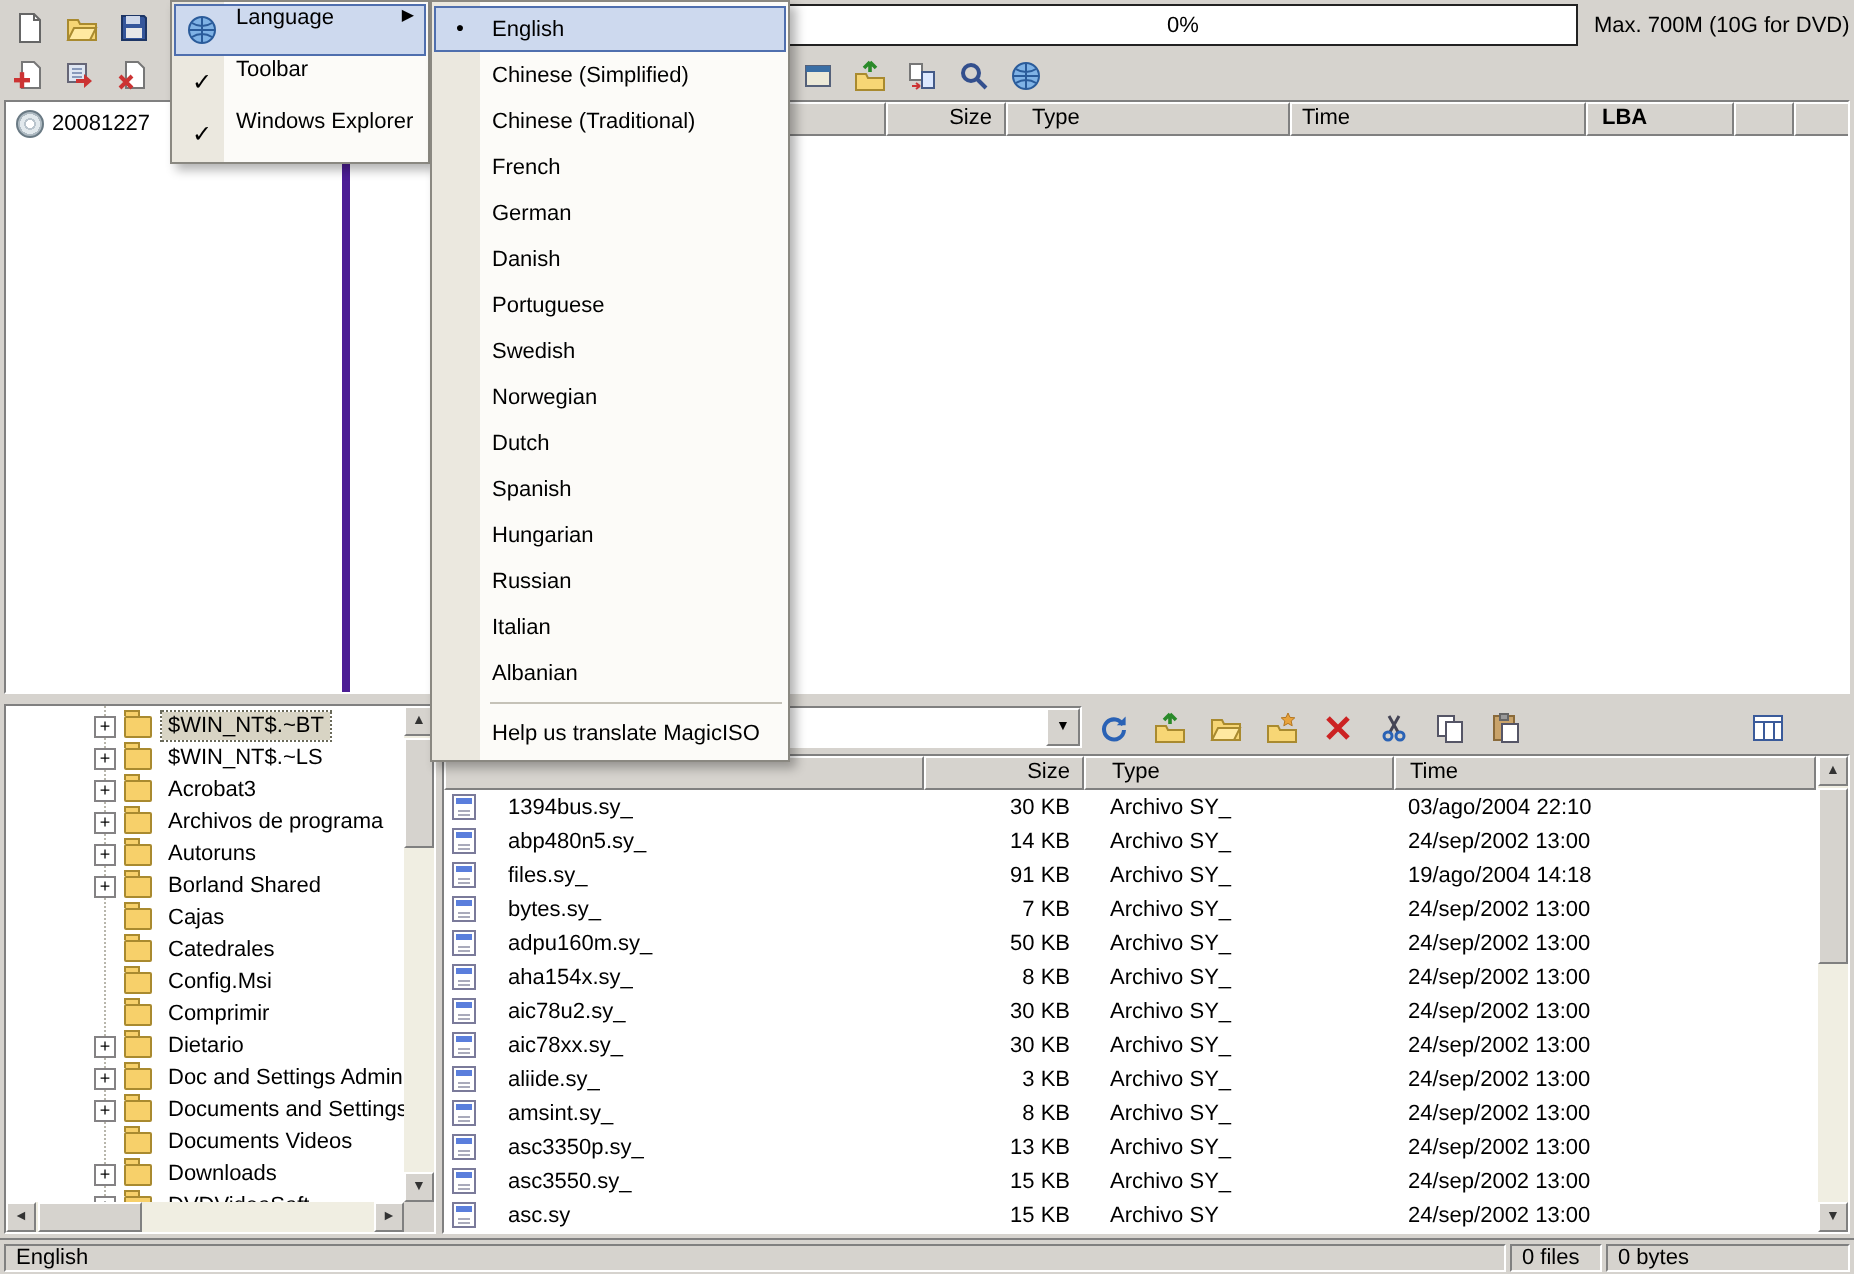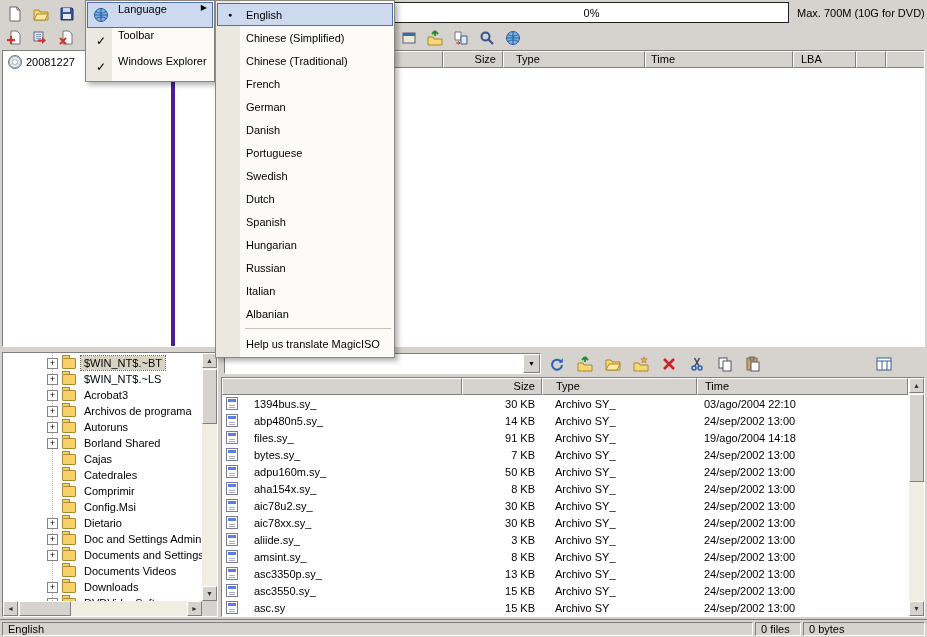--- a/index.html
+++ b/index.html
@@ -21,21 +21,21 @@
   .iso-tree { width:172px; position:relative; border-right:4px solid #4c1d95; }
   .iso-root { margin-top:3px; height:16px; display:flex; align-items:center; padding-left:5px; gap:4px; }
   .iso-list { flex:1; display:flex; flex-direction:column; }
   .hdr-row { height:17px; display:flex; background:#d6d3ce; }
   .hdr-cell { border-right:1px solid #808080; border-bottom:1px solid #808080; border-top:1px solid #fff; border-left:1px solid #fff; padding:1px 6px 0 6px; white-space:nowrap; overflow:hidden; }
   .hdr-cell.r { text-align:right; }
   .iso-list .c-name { width:268px; }
   .iso-list .c-size { width:60px; }
   .iso-list .c-type { width:142px; padding-left:12px; }
   .iso-list .c-time { width:148px; padding-left:5px; }
-  .iso-list .c-lba  { width:63px; padding-left:7px; }
+  .iso-list .c-lba  { width:74px; padding-left:7px;font-weight:bold; }
   .iso-list .c-b1 { width:30px; }
   .iso-list .c-b2 { flex:1; border-right:none; }
   .iso-body { flex:1; background:#fff; }
 
   
   .addr-row { position:absolute; left:221px; top:350px; width:704px; height:27px; background:#d6d3ce; }
   .combo { position:absolute; left:3px; top:3px; width:317px; height:21px; border:1px solid; border-color:#808080 #fff #fff #808080; background:#fff; display:flex; }
   .combo input { flex:1; border:none; outline:none; font:11px "Liberation Sans", sans-serif; padding:0 3px; background:#fff; }
   .combo .drop { width:17px; background:#d6d3ce; border:1px solid; border-color:#fff #808080 #808080 #fff; font-size:7px; display:flex; align-items:center; justify-content:center; }
   .addr-btn { position:absolute; top:3px; width:22px; height:21px; display:flex; align-items:center; justify-content:center; }
@@ -313,26 +313,26 @@
         <span class="lbl">Cajas</span>
       </div>
       <div class="titem">
         <span class="expander"></span>
         <span class="ic-folder"></span>
         <span class="lbl">Catedrales</span>
       </div>
       <div class="titem">
         <span class="expander"></span>
         <span class="ic-folder"></span>
+        <span class="lbl">Config.Msi</span>
+      </div>
+      <div class="titem">
+        <span class="expander"></span>
+        <span class="ic-folder"></span>
         <span class="lbl">Comprimir</span>
-      </div>
-      <div class="titem">
-        <span class="expander"></span>
-        <span class="ic-folder"></span>
-        <span class="lbl">Config.Msi</span>
       </div>
       <div class="titem">
         <span class="expander">+</span>
         <span class="ic-folder"></span>
         <span class="lbl">Dietario</span>
       </div>
       <div class="titem">
         <span class="expander">+</span>
         <span class="ic-folder"></span>
         <span class="lbl">Doc and Settings Admini</span>
@@ -559,20 +559,24 @@
     <div class="smi">
       <span class="gut"></span>
         <span class="slabel">Portuguese</span>
     </div>
     <div class="smi">
       <span class="gut"></span>
         <span class="slabel">Swedish</span>
     </div>
     <div class="smi">
       <span class="gut"></span>
+        <span class="slabel">Norwegian</span>
+    </div>
+    <div class="smi">
+      <span class="gut"></span>
         <span class="slabel">Dutch</span>
     </div>
     <div class="smi">
       <span class="gut"></span>
         <span class="slabel">Spanish</span>
     </div>
     <div class="smi">
       <span class="gut"></span>
         <span class="slabel">Hungarian</span>
     </div>

